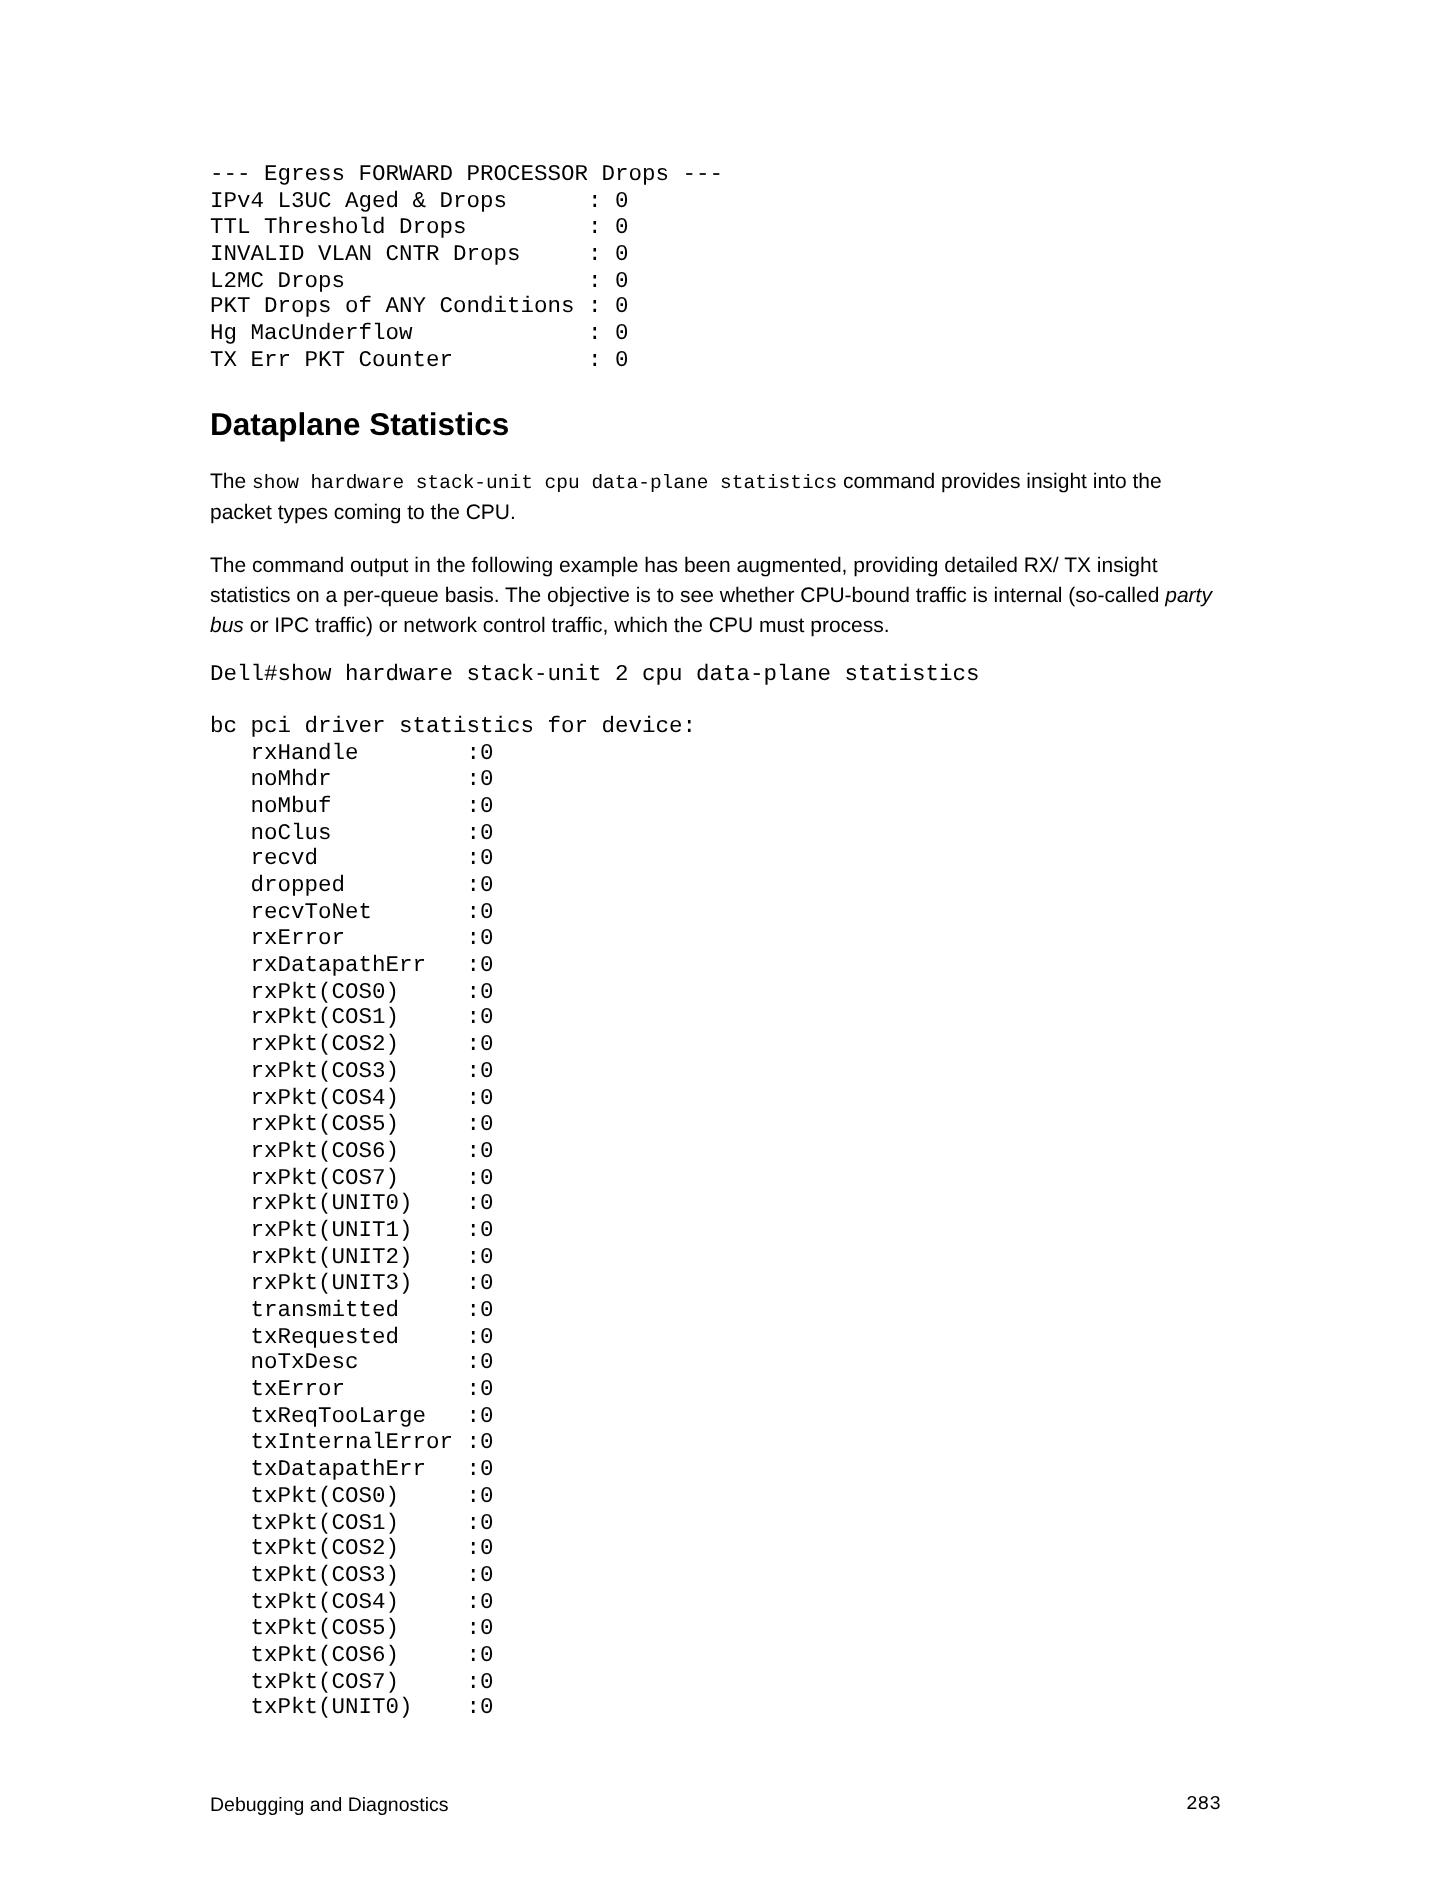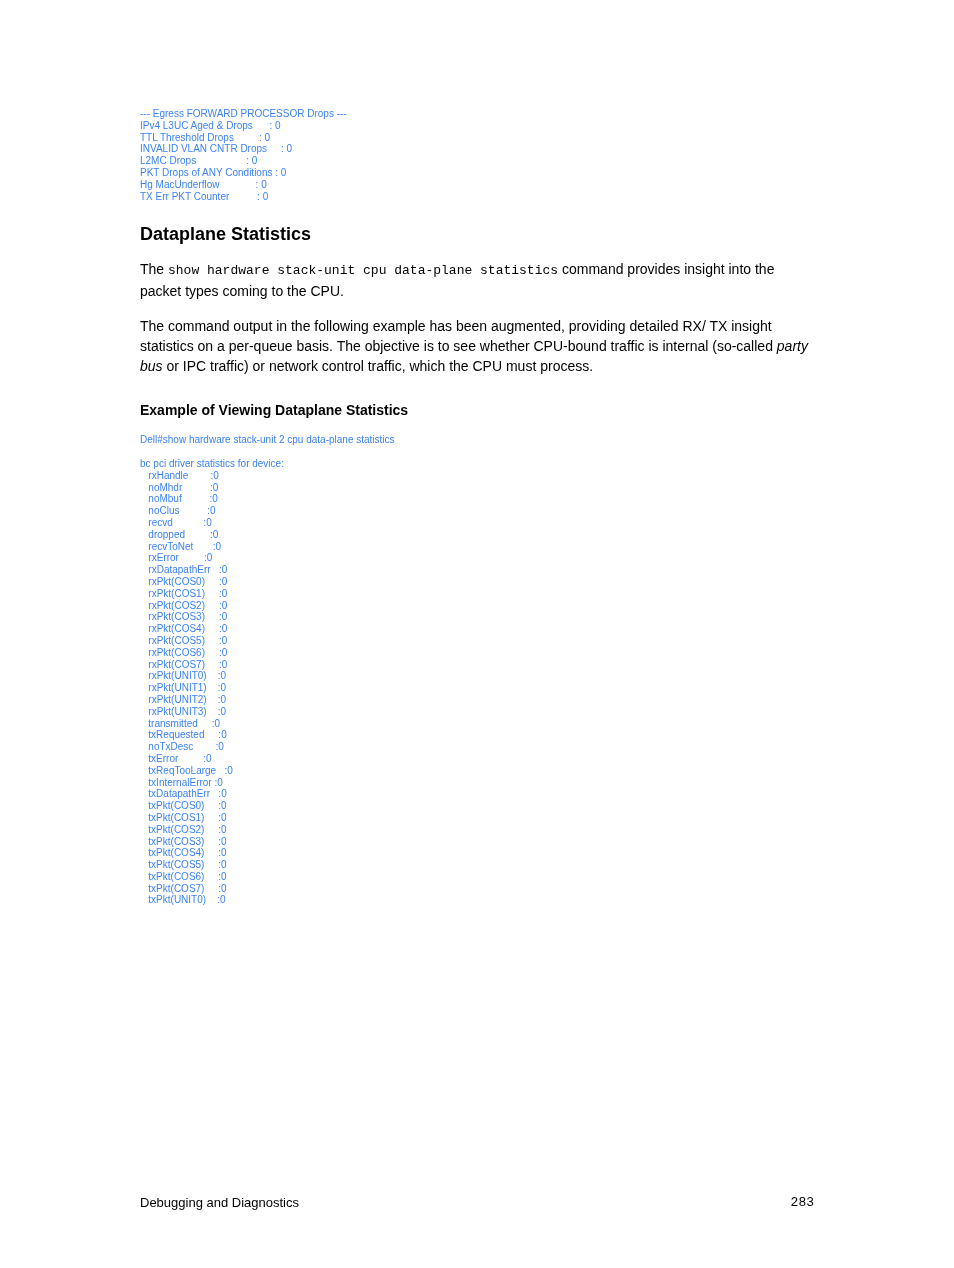--- a/index.html
+++ b/index.html
@@ -9,28 +9,28 @@
       padding: 0;
       width: 954px;
       height: 1268px;
       position: relative;
       color: #000;
     }
     .page {
       padding: 108px 140px 40px 140px;
     }
     .mono {
-      font-family: Liberation Sans, sans-serif;
-      font-size: 10px;
+      font-family: Liberation Mono, monospace;
+      font-size: 15px;
       line-height: 1.18;
       white-space: pre;
-      color: #3b82f6;
+      color: #000000;
     }
     h2 {
-      font-size: 18px;
+      font-size: 21px;
       font-weight: 700;
       margin: 22px 0 14px 0;
       color: #000;
     }
     .body-text {
       font-size: 14px;
       line-height: 1.45;
       margin: 0 0 14px 0;
     }
     .inline-mono {
@@ -76,21 +76,20 @@
   <h2>Dataplane Statistics</h2>
 
   <p class="body-text">
     <span>The </span><span class="inline-mono">show hardware stack-unit cpu data-plane statistics</span><span> command provides insight into the packet types coming to the CPU.</span>
   </p>
 
   <p class="body-text">
     <span>The command output in the following example has been augmented, providing detailed RX/ TX insight statistics on a per-queue basis. The objective is to see whether CPU-bound traffic is internal (so-called </span><span class="italic">party bus</span><span> or IPC traffic) or network control traffic, which the CPU must process.</span>
   </p>
 
-  <div class="example-heading">Example of Viewing Dataplane Statistics</div>
 
   <div class="mono">Dell#show hardware stack-unit 2 cpu data-plane statistics
 
 bc pci driver statistics for device:
    rxHandle        :0
    noMhdr          :0
    noMbuf          :0
    noClus          :0
    recvd           :0
    dropped         :0

